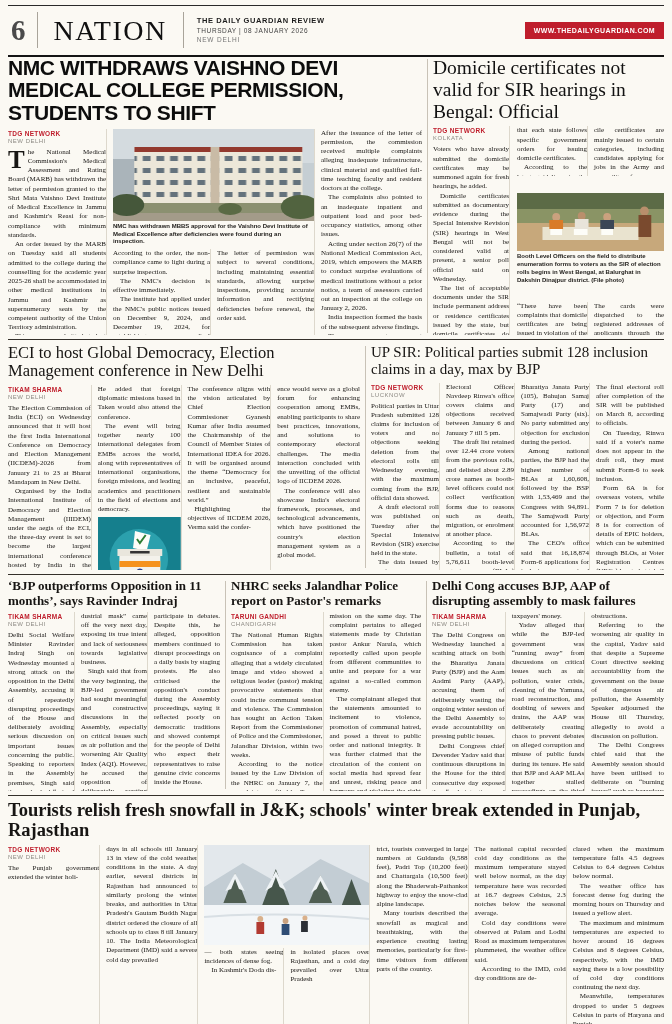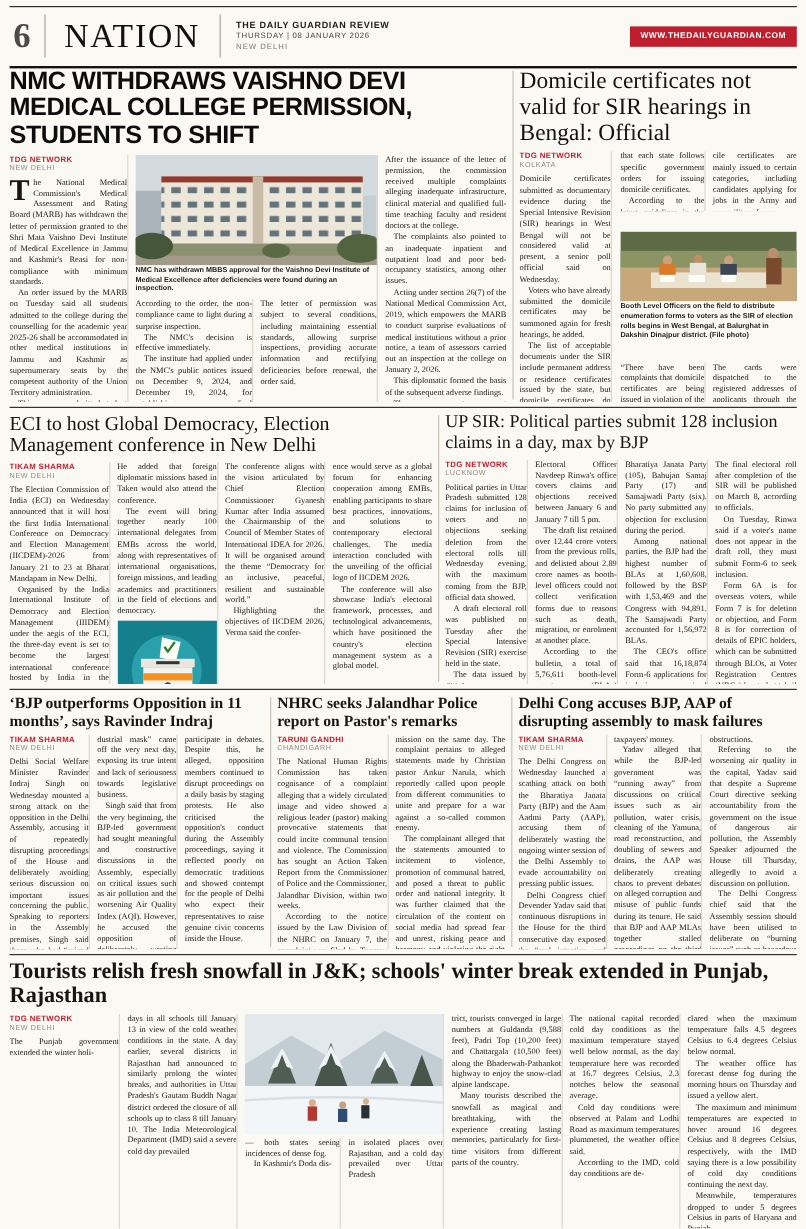--- a/index.html
+++ b/index.html
@@ -151,39 +151,39 @@
               </div>
             <div class="c bt">
                 <p>The letter of permission was subject to several conditions, including maintaining essential standards, allowing surprise inspections, providing accurate information and rectifying deficiencies before renewal, the order said.</p>
               </div>
           </div>
         </div>
         <div class="c nmc-c4 bt">
             <p>After the issuance of the letter of permission, the commission received multiple complaints alleging inadequate infrastructure, clinical material and qualified full-time teaching faculty and resident doctors at the college.</p>
             <p>The complaints also pointed to an inadequate inpatient and outpatient load and poor bed-occupancy statistics, among other issues.</p>
             <p>Acting under section 26(7) of the National Medical Commission Act, 2019, which empowers the MARB to conduct surprise evaluations of medical institutions without a prior notice, a team of assessors carried out an inspection at the college on January 2, 2026.</p>
-            <p>This diplomatic formed the basis of the subsequent adverse findings.</p>
+            <p>India inspection formed the basis of the subsequent adverse findings.</p>
             <p>The assessment report highlighted extensive deficiencies in faculty strength, clinical material and infrastructure, including a 39-per cent deficiency in teaching faculty, a 68-per cent deficiency in tutors and senior residents, OPD attendance of 182 against the required 400, bed occupancy at 48 per cent against 80 per cent, about 25 deliveries a month termed “grossly deficient”, a library with only 744 books against 1,800, and the absence of an AETC centre, MDR-TB facilities and separate male and female wards.</p>
           </div>
       </div>
     </div>
 
     <div class="vsep"></div>
 
     <div class="art-dom">
       <div class="hl-dom">Domicile certificates not valid for SIR hearings in Bengal: Official</div>
       <div class="cols dom-body">
         <div class="c dom-c1">
           <div class="byline">
             <div class="who">TDG NETWORK</div>
             <div class="where">KOLKATA</div>
           </div>
           <div class="bt">
+              <p>Voters who have already submitted the domicile certificates may be summoned again for fresh hearings, he added.</p>
               <p>Domicile certificates submitted as documentary evidence during the Special Intensive Revision (SIR) hearings in West Bengal will not be considered valid at present, a senior poll official said on Wednesday.</p>
-              <p>Voters who have already submitted the domicile certificates may be summoned again for fresh hearings, he added.</p>
               <p>The list of acceptable documents under the SIR include permanent address or residence certificates issued by the state, but domicile certificates do not fall under this category, the official at the office of the Chief Electoral Officer (CEO) said.</p>
             </div>
         </div>
         <div class="dom-right">
           <div class="cols dom-toprow">
             <div class="c bt">
                 <p>that each state follows specific government orders for issuing domicile certificates.</p>
                 <p>According to the latest guidelines in the state, domi-</p>
               </div>
             <div class="c bt">

